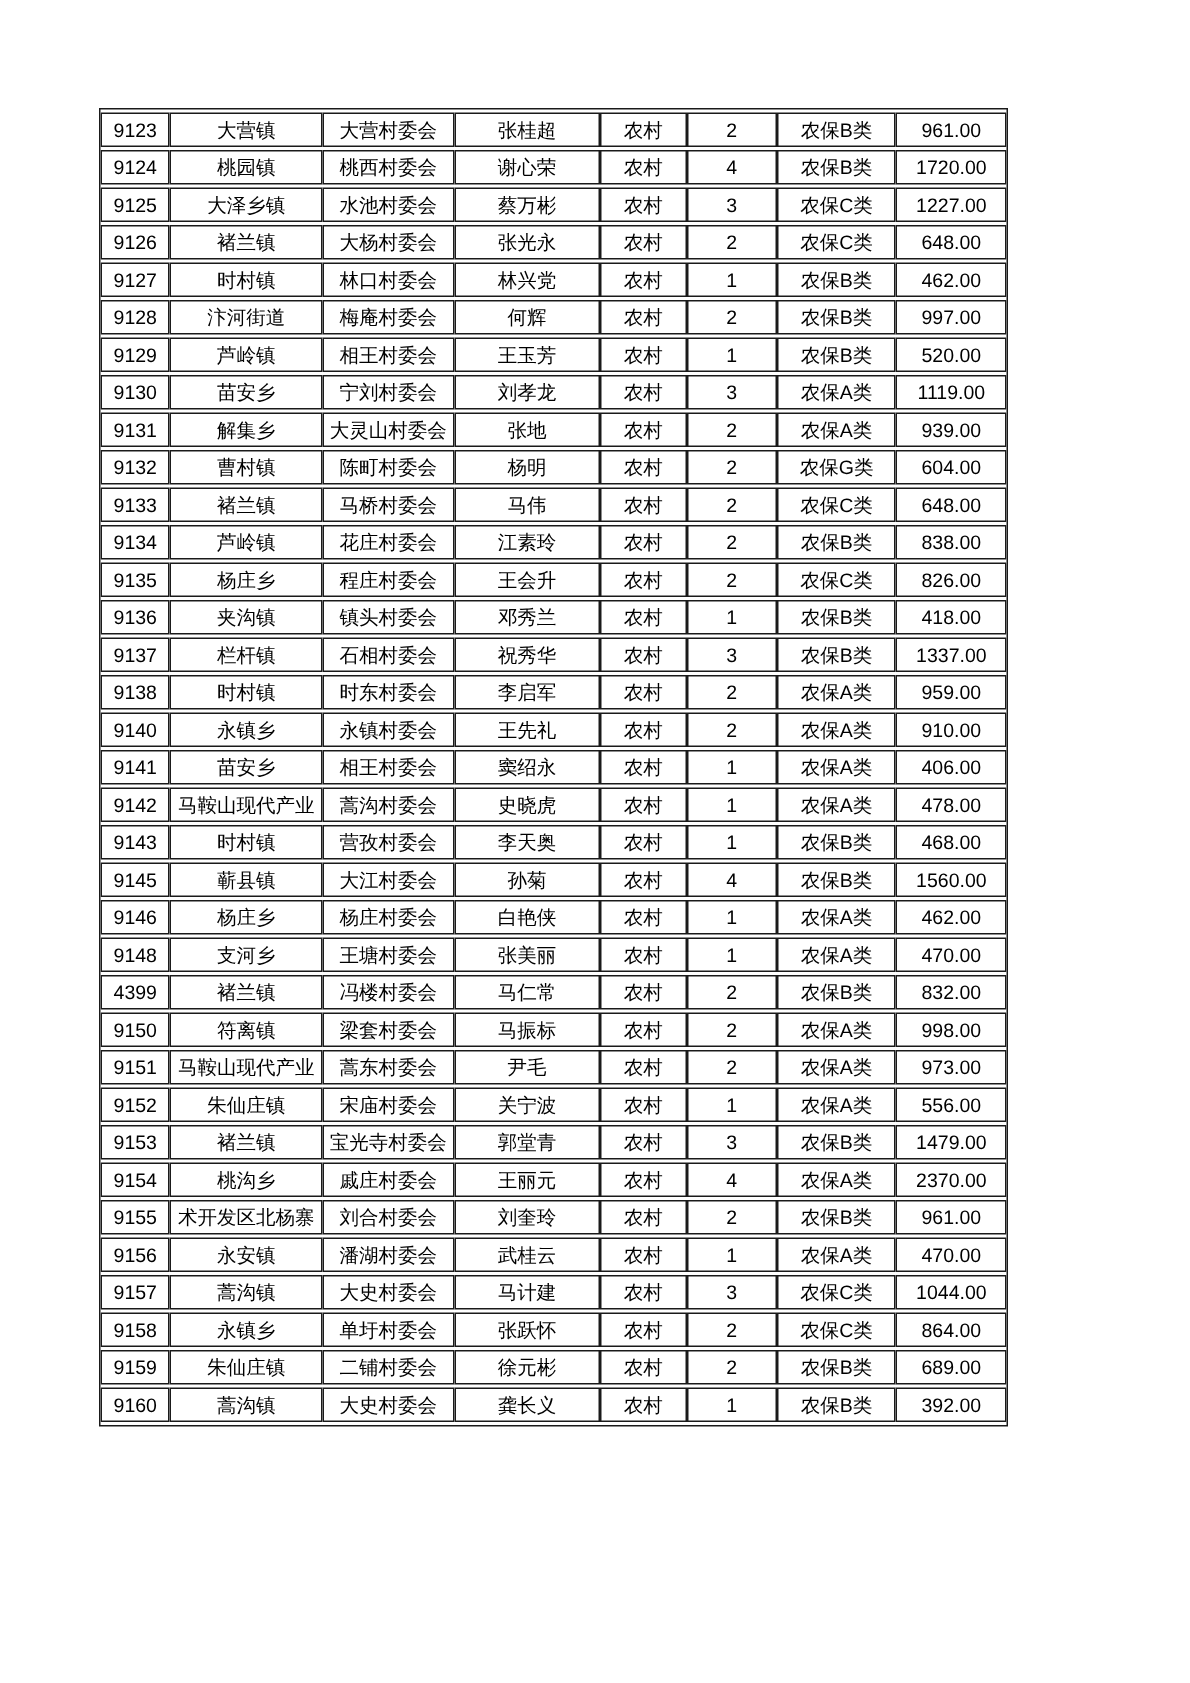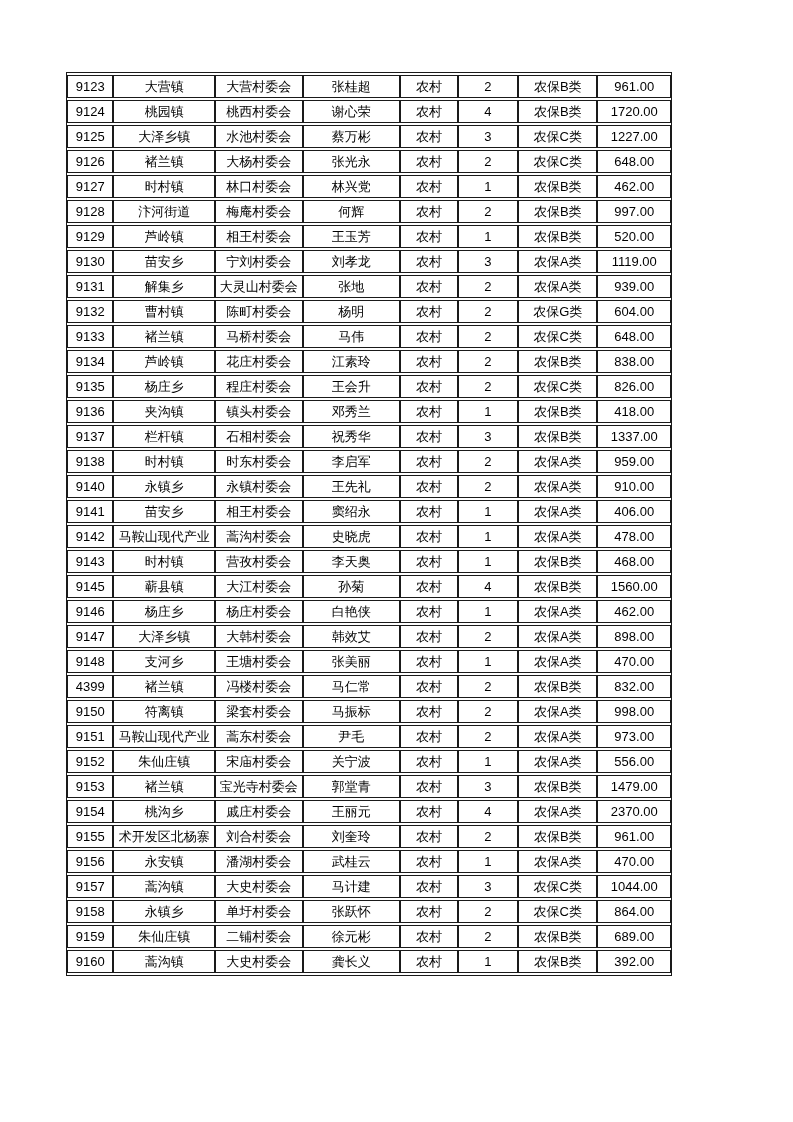--- a/index.html
+++ b/index.html
@@ -277,30 +277,20 @@
           <td>9146</td>
           <td>杨庄乡</td>
           <td>杨庄村委会</td>
           <td>白艳侠</td>
           <td>农村</td>
           <td>1</td>
           <td>农保A类</td>
           <td>462.00</td>
         </tr>
         <tr>
-          <td>9147</td>
-          <td>大泽乡镇</td>
-          <td>大韩村委会</td>
-          <td>韩效艾</td>
-          <td>农村</td>
-          <td>2</td>
-          <td>农保A类</td>
-          <td>898.00</td>
-        </tr>
-        <tr>
           <td>9148</td>
           <td>支河乡</td>
           <td>王塘村委会</td>
           <td>张美丽</td>
           <td>农村</td>
           <td>1</td>
           <td>农保A类</td>
           <td>470.00</td>
         </tr>
         <tr>

